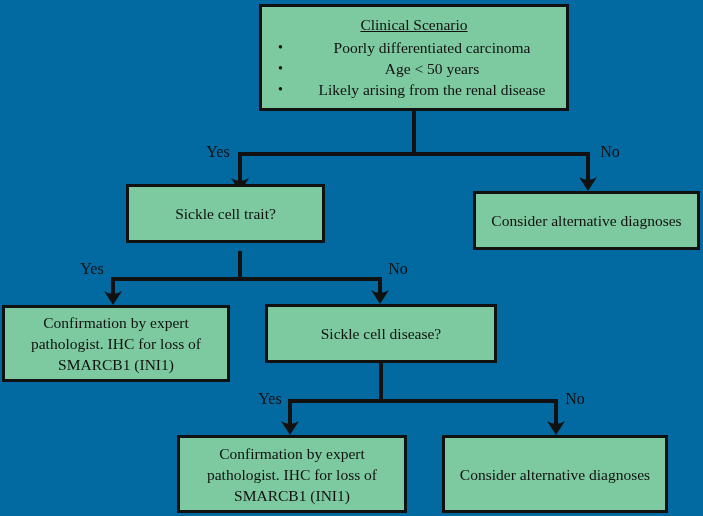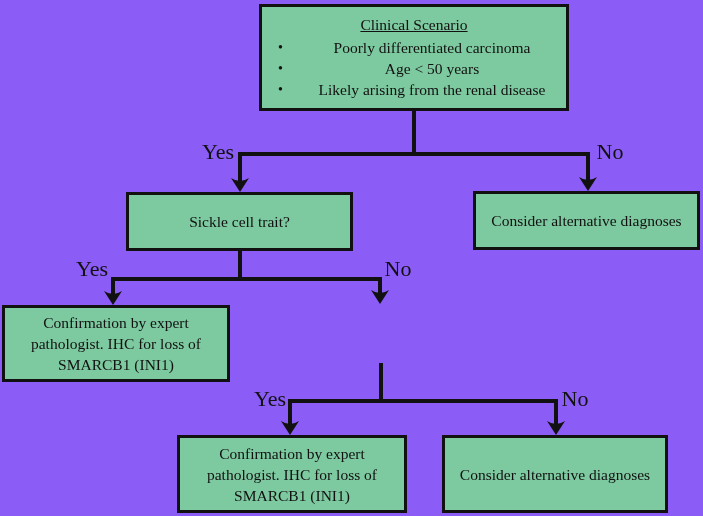--- a/index.html
+++ b/index.html
@@ -6,21 +6,21 @@
     margin: 0;
     padding: 0;
     background: #ffffff;
     font-family: "Liberation Serif", "DejaVu Serif", serif;
     color: #111111;
   }
   .canvas {
     position: relative;
     width: 703px;
     height: 516px;
-    background: #8b5cf6;
+    background: #0369a1;
     overflow: hidden;
   }
   .connectors {
     position: absolute;
     left: 0; top: 0;
     width: 703px; height: 516px;
   }
   .node {
     position: absolute;
     box-sizing: border-box;
@@ -50,31 +50,31 @@
     display: flex;
     padding-left: 10px;
   }
   .bullet-marker {
     width: 26px;
     flex: 0 0 26px;
     text-align: left;
     font-size: 14px;
   }
   .bullet-text { flex: 1 1 auto; text-align: center; }
-  .node-trait   { left: 126px; top: 192px; width: 227px; height: 59px; }
+  .node-trait   { left: 126px; top: 184px; width: 199px; height: 59px; }
   .node-alt1    { left: 473px; top: 191px; width: 227px; height: 59px; }
   .node-conf1   { left: 2px;   top: 305px; width: 228px; height: 77px; }
   .node-disease { left: 265px; top: 304px; width: 232px; height: 59px; }
   .node-conf2   { left: 177px; top: 435px; width: 230px; height: 78px; }
   .node-alt2    { left: 442px; top: 435px; width: 226px; height: 78px; }
   .branch-label {
     position: absolute;
     width: 40px;
     height: 20px;
-    font-size: 22px;
+    font-size: 16px;
     text-align: center;
     line-height: 20px;
   }
   .lbl-l1-yes { left: 198px; top: 142px; }
   .lbl-l1-no  { left: 590px; top: 142px; }
   .lbl-l2-yes { left: 72px;  top: 259px; }
   .lbl-l2-no  { left: 378px; top: 259px; }
   .lbl-l3-yes { left: 250px; top: 389px; }
   .lbl-l3-no  { left: 555px; top: 389px; }
 </style>
@@ -141,20 +141,23 @@
   </div>
 
   <div class="node node-alt1">
     <span>Consider alternative diagnoses</span>
   </div>
 
   <div class="node node-conf1">
     <span>Confirmation by expert pathologist. IHC for loss of SMARCB1 (INI1)</span>
   </div>
 
+  <div class="node node-disease">
+    <span>Sickle cell disease?</span>
+  </div>
 
   <div class="node node-conf2">
     <span>Confirmation by expert pathologist. IHC for loss of SMARCB1 (INI1)</span>
   </div>
 
   <div class="node node-alt2">
     <span>Consider alternative diagnoses</span>
   </div>
 
 </div>

